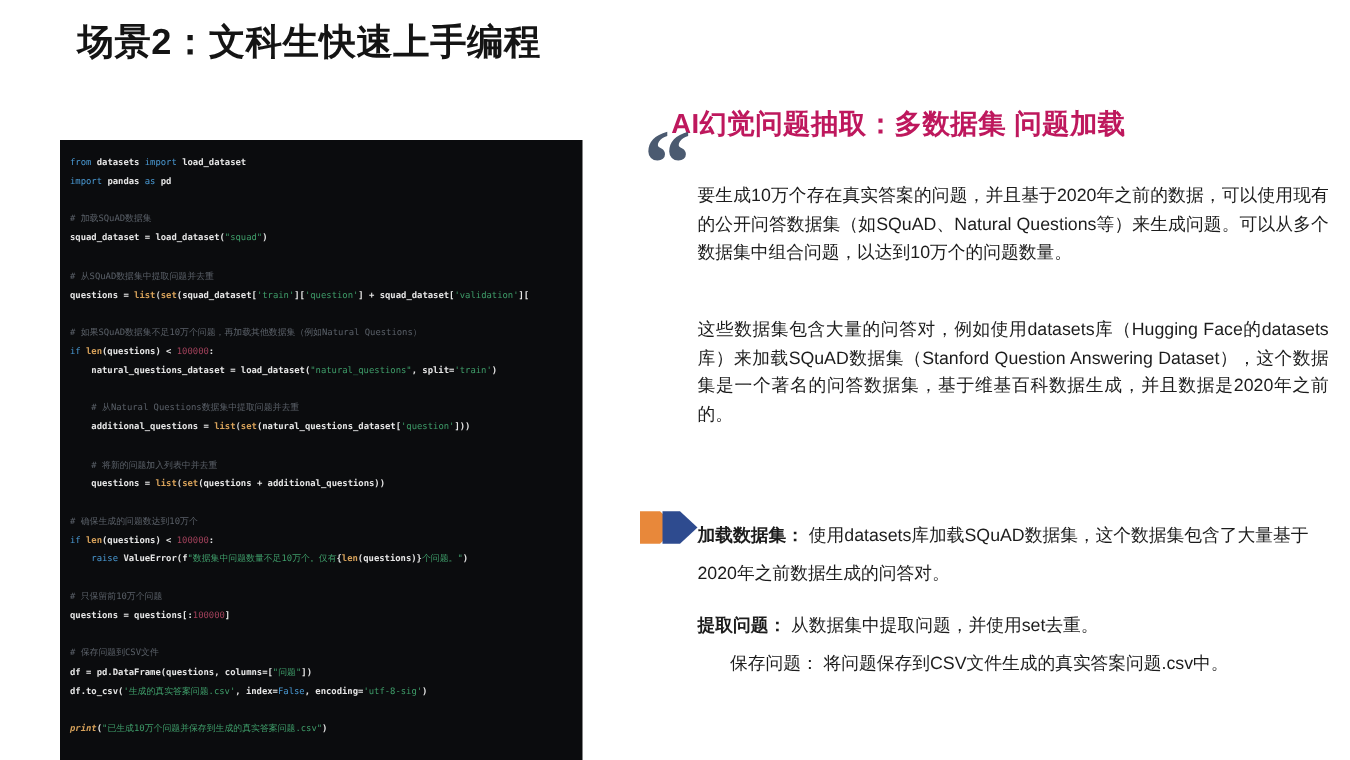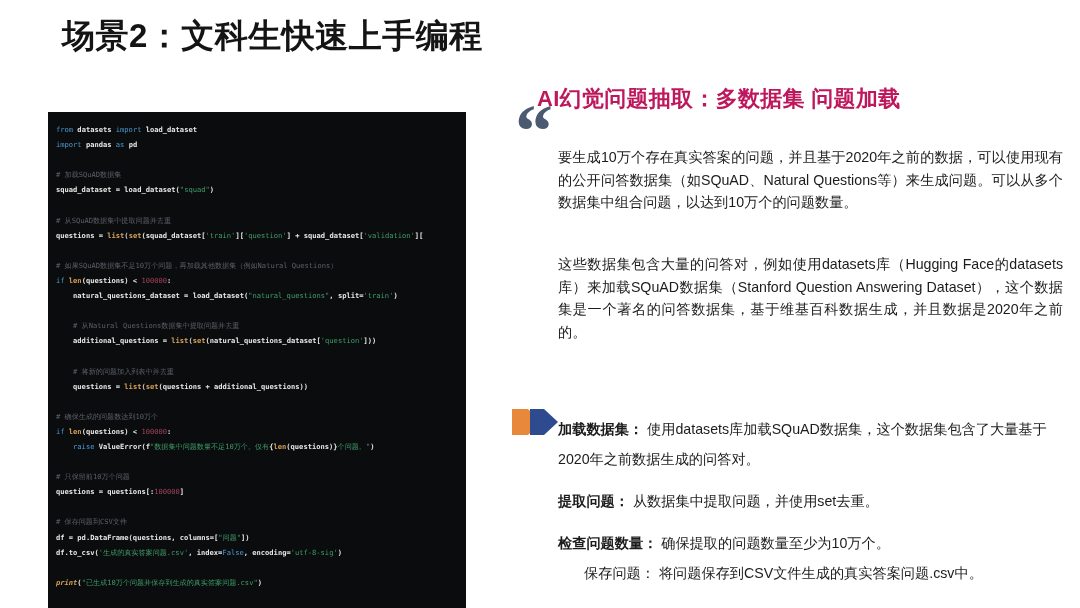--- a/index.html
+++ b/index.html
@@ -14,21 +14,21 @@
     overflow: hidden;
     font-family: "Liberation Sans", "DejaVu Sans", sans-serif;
     color: #1a1a1a;
   }
 
   
   .slide-title {
     position: absolute;
     left: 62px;
     top: 14px;
-    font-size: 33px;
+    font-size: 29px;
     font-weight: bold;
     letter-spacing: 0.5px;
     color: #141414;
     white-space: nowrap;
   }
 
   
   .code-panel {
     position: absolute;
     left: 48px;
@@ -157,17 +157,16 @@
   <div class="arrow-icon">
     <svg width="50" height="32" viewBox="0 0 50 32" xmlns="http://www.w3.org/2000/svg">
       <polygon points="2,3 18,3 32,16 18,29 2,29" fill="#E8883A"></polygon>
       <polygon points="20,3 34,3 48,16 34,29 20,29" fill="#2E4B8F"></polygon>
     </svg>
   </div>
 
   <div class="bullets" id="bullets">
       <div class="bullet-line"><span class="lbl">加载数据集：</span><span> 使用datasets库加载SQuAD数据集，这个数据集包含了大量基于2020年之前数据生成的问答对。</span></div>
       <div class="bullet-line"><span class="lbl">提取问题：</span><span> 从数据集中提取问题，并使用set去重。</span></div>
-      <div class="bullet-line"><span class="lbl">检查问题数量：</span><span> 确保提取的问题数量至少为10万个。</span></div>
       <div class="bullet-last"><span class="lbl">保存问题：</span><span> 将问题保存到CSV文件生成的真实答案问题.csv中。</span></div>
     </div>
 
 </div>
 
 </body></html>

